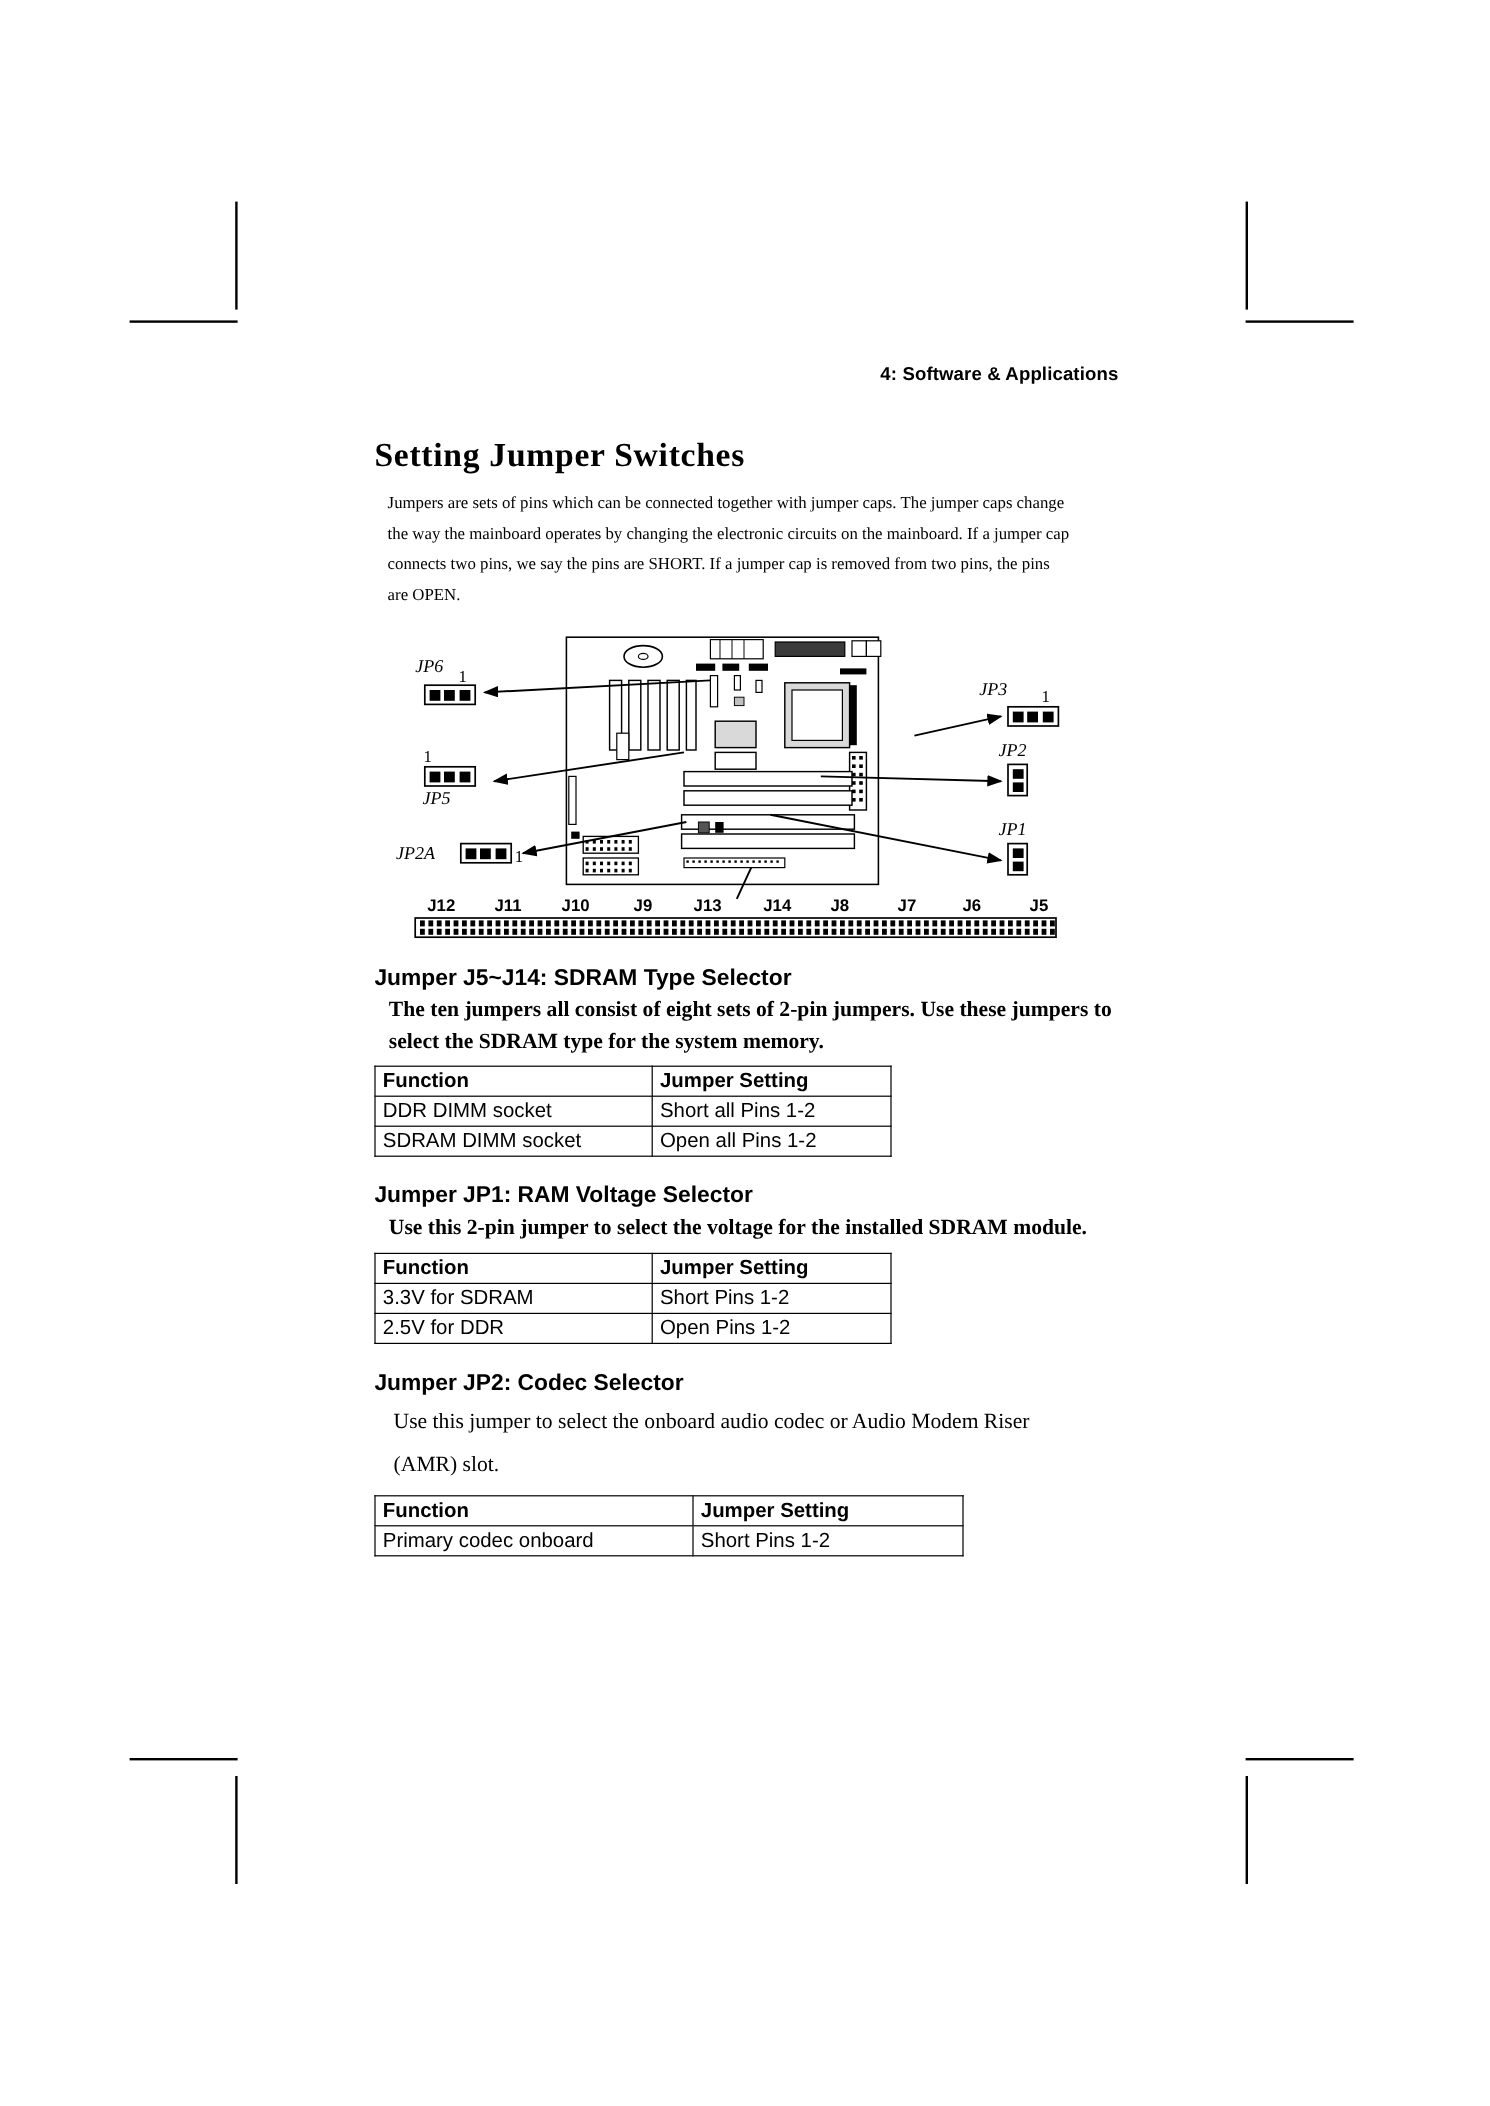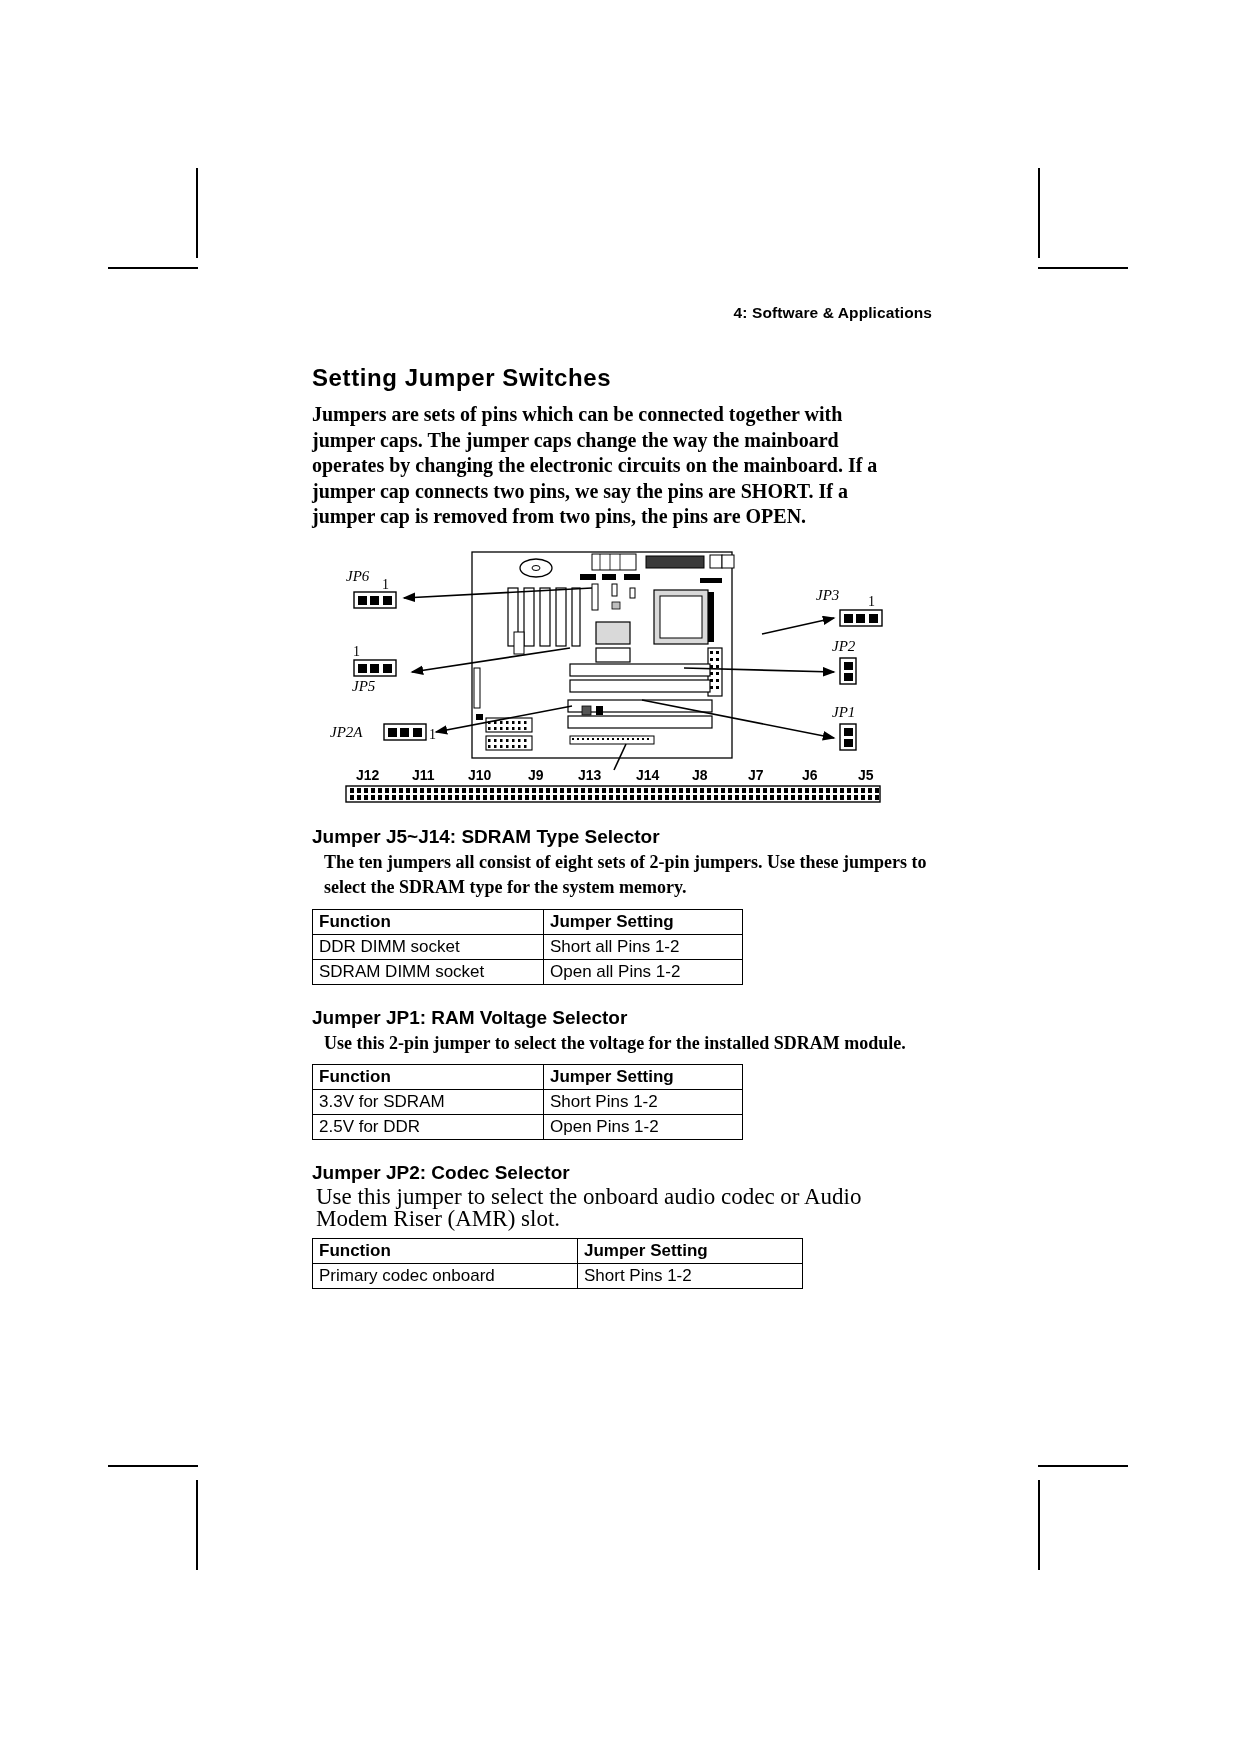--- a/index.html
+++ b/index.html
@@ -48,56 +48,55 @@
   .running-head {
     font-family: "Liberation Sans", sans-serif;
     font-weight: bold;
     font-size: 15.5px;
     text-align: right;
     letter-spacing: 0.1px;
     margin: 4px 0 42px 0;
   }
 
   h1.section-title {
-    font-family: Liberation Sans, sans-serif;
+    font-family: Liberation Serif, serif;
     font-weight: bold;
-    font-size: 24px;
+    font-size: 28px;
     letter-spacing: 0.6px;
     margin: 0 0 10px 0;
   }
 
   p.body-text {
     font-family: "Liberation Serif", serif;
-    font-size: 20px;
+    font-size: 14px;
     line-height: 25.5px;
-    margin: 0;
+    margin: 11px;
     width: 570px;
-    font-weight: bold;
   }
 
   h2.sub-title {
     font-family: "Liberation Sans", sans-serif;
     font-weight: bold;
     font-size: 19px;
     margin: 0 0 2px 0;
   }
 
   p.bold-text {
     font-family: "Liberation Serif", serif;
     font-weight: bold;
     font-size: 18px;
     line-height: 25.5px;
     margin: 0 0 8px 12px;
     width: 610px;
   }
   p.plain-text {
     font-family: "Liberation Serif", serif;
-    font-size: 23px;
-    line-height: 22px;
-    margin: 0 0 8px 4px;
+    font-size: 18px;
+    line-height: 36px;
+    margin: 0 0 8px 16px;
     width: 560px;
   }
 
   
   table.jumper-table {
     border-collapse: collapse;
     font-family: "Liberation Sans", sans-serif;
     font-size: 17px;
     margin: 4px 0 0 0;
     padding-left: 12px;

